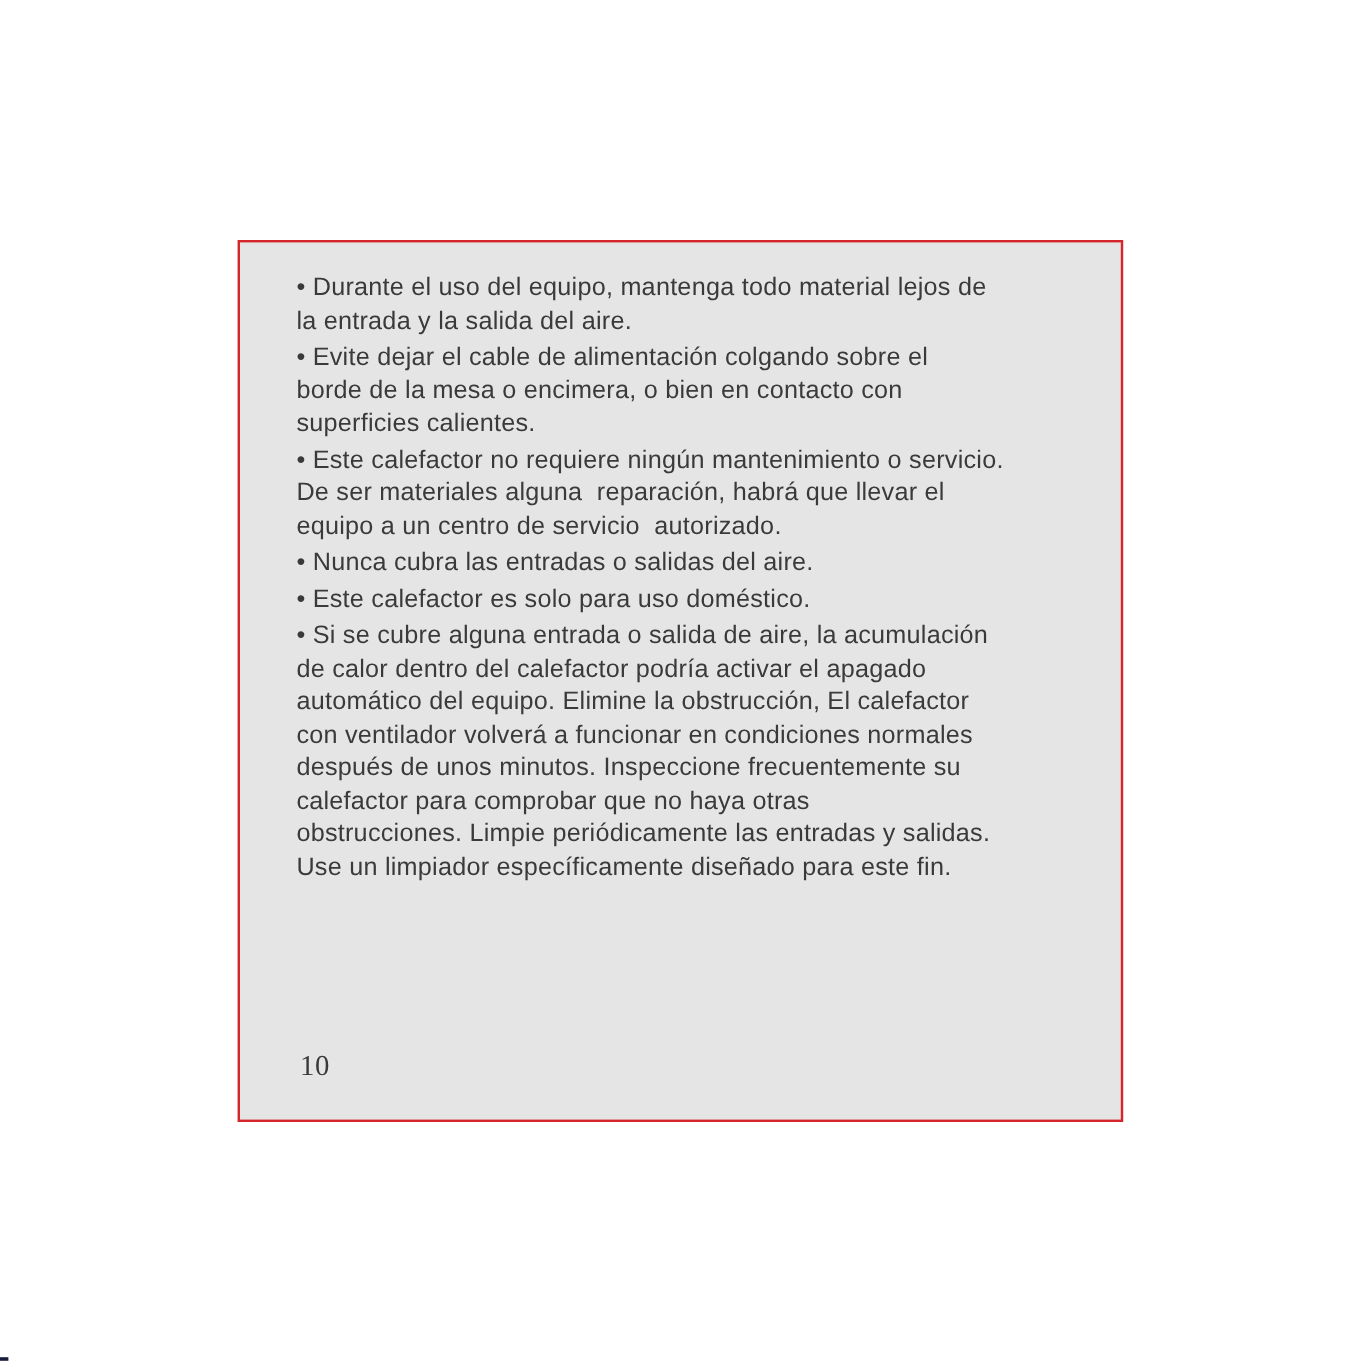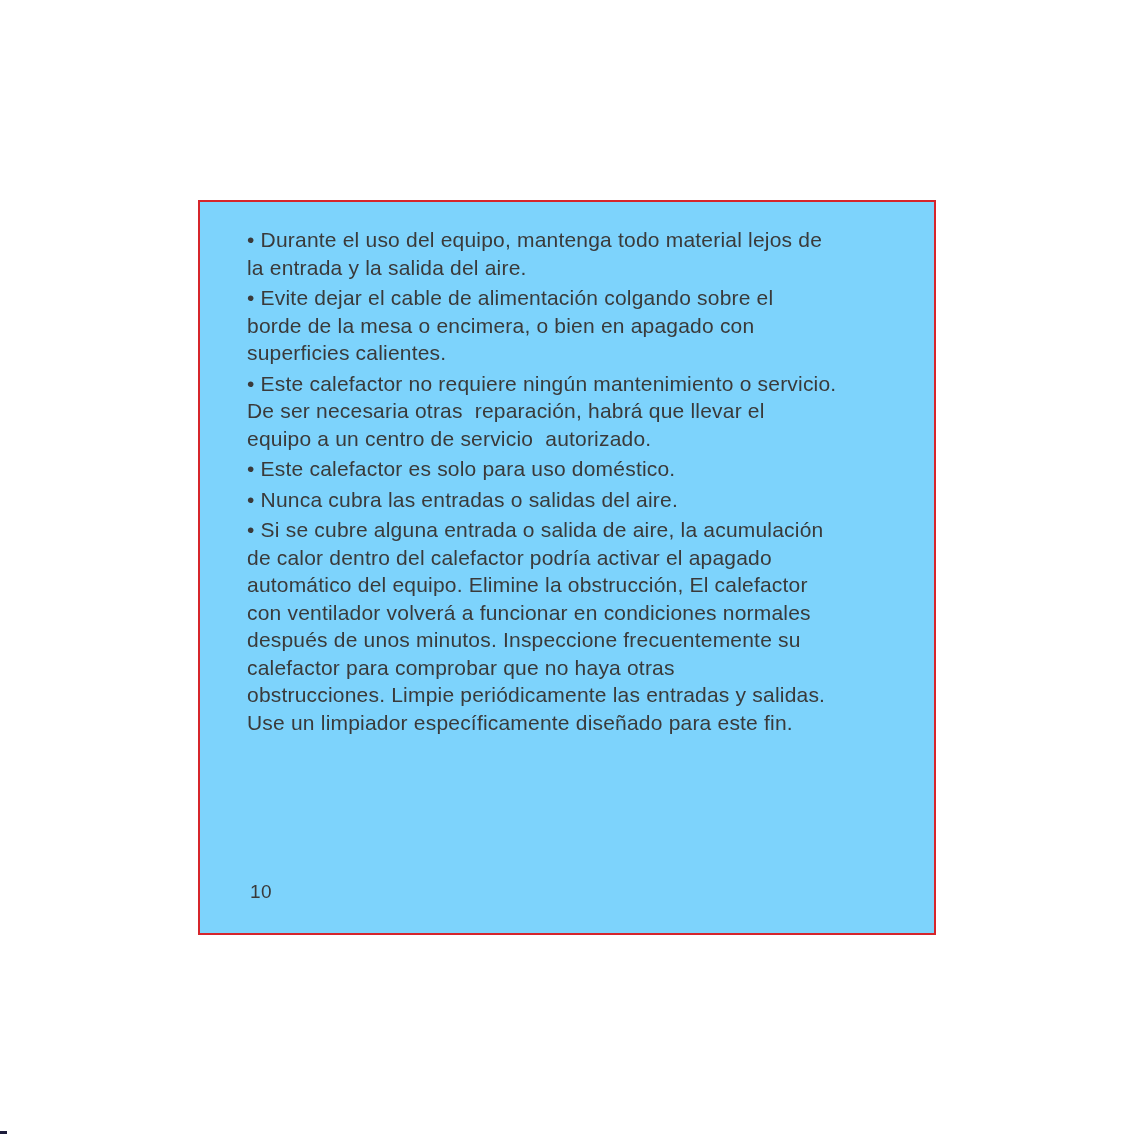--- a/index.html
+++ b/index.html
@@ -15,21 +15,21 @@
     background: #ffffff;
     overflow: hidden;
   }
   .border-box {
     position: absolute;
     left: 198px;
     top: 200px;
     width: 734px;
     height: 731px;
     border: 2px solid #d6252b;
-    background: #7dd3fc;
+    background: #e5e5e5;
     box-sizing: content-box;
   }
   .text-area {
     position: absolute;
     left: 47px;
     top: 24px;
     right: 28px;
   }
   .text-area p {
     margin: 0 0 3px 0;
@@ -37,49 +37,50 @@
     line-height: 27.5px;
     color: #3a3a3a;
     letter-spacing: 0.2px;
     white-space: pre-wrap;
     font-weight: 400;
   }
   .page-number {
     position: absolute;
     left: 50px;
     bottom: 30px;
-    font-size: 19px;
+    font-size: 24px;
     color: #3a3a3a;
     letter-spacing: 0.5px;
+    font-family: Liberation Serif, serif;
   }
   .scan-artifact {
     position: absolute;
     left: 0px;
     bottom: 1px;
     width: 7px;
     height: 3px;
     background: #1b1b3a;
   }
 </style>
 </head>
 <body>
 
 <div class="page">
   <div class="border-box" style="border-color: rgb(214, 37, 43);">
     <div class="text-area">
       <p>• Durante el uso del equipo, mantenga todo material lejos de
 la entrada y la salida del aire.</p>
       <p>• Evite dejar el cable de alimentación colgando sobre el
-borde de la mesa o encimera, o bien en apagado con
+borde de la mesa o encimera, o bien en contacto con
 superficies calientes.</p>
       <p>• Este calefactor no requiere ningún mantenimiento o servicio.
-De ser necesaria otras  reparación, habrá que llevar el
+De ser materiales alguna  reparación, habrá que llevar el
 equipo a un centro de servicio  autorizado.</p>
+      <p>• Nunca cubra las entradas o salidas del aire.</p>
       <p>• Este calefactor es solo para uso doméstico.</p>
-      <p>• Nunca cubra las entradas o salidas del aire.</p>
       <p>• Si se cubre alguna entrada o salida de aire, la acumulación
 de calor dentro del calefactor podría activar el apagado
 automático del equipo. Elimine la obstrucción, El calefactor
 con ventilador volverá a funcionar en condiciones normales
 después de unos minutos. Inspeccione frecuentemente su
 calefactor para comprobar que no haya otras
 obstrucciones. Limpie periódicamente las entradas y salidas.
 Use un limpiador específicamente diseñado para este fin.</p>
     </div>
     <div class="page-number">10</div>

